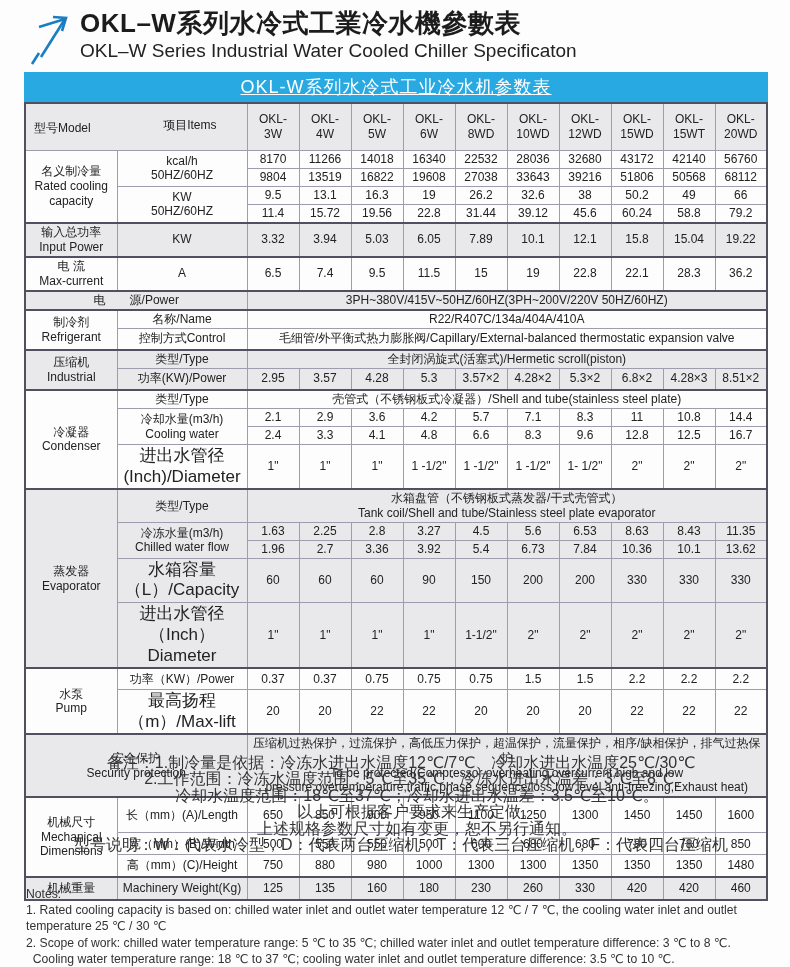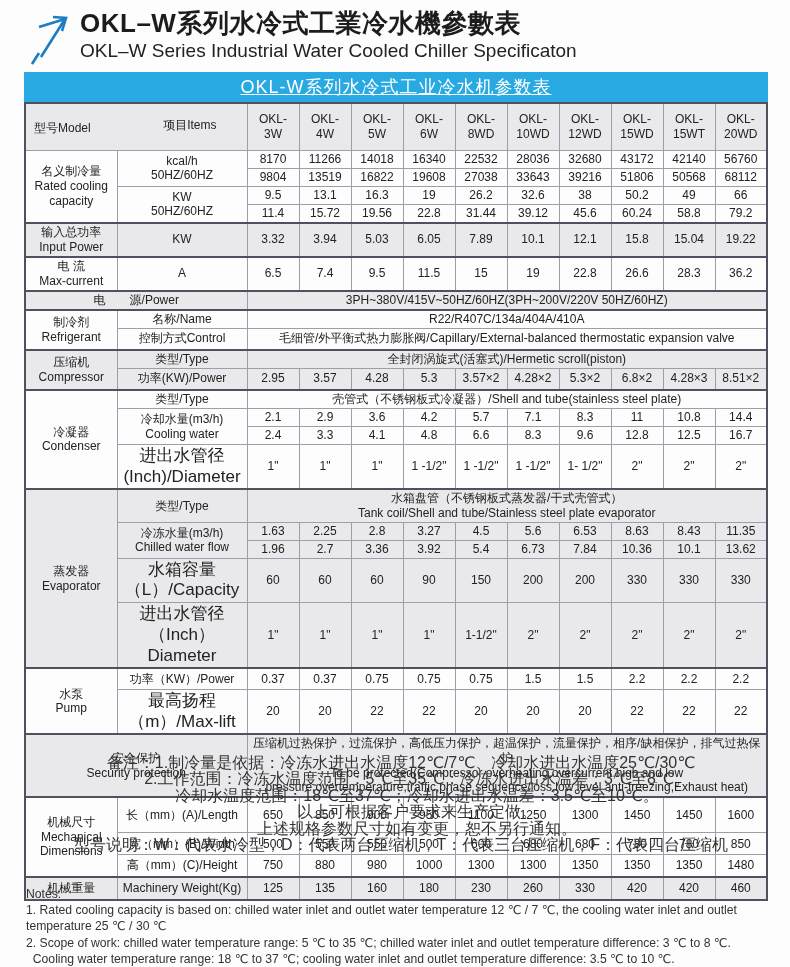--- a/index.html
+++ b/index.html
@@ -184,21 +184,21 @@
         <td>电 流
 Max-current</td>
         <td>A</td>
       <td>6.5</td>
           <td>7.4</td>
           <td>9.5</td>
           <td>11.5</td>
           <td>15</td>
           <td>19</td>
           <td>22.8</td>
-          <td>26.6</td>
+          <td>22.1</td>
           <td>28.3</td>
           <td>36.2</td>
         </tr>
 
       <tr class="sec g" style="height:19px">
         <td colspan="2">电　　源/Power</td>
         <td colspan="10">3PH~380V/415V~50HZ/60HZ(3PH~200V/220V  50HZ/60HZ)</td>
       </tr>
 
       <tr class="sec" style="height:19px">
@@ -207,21 +207,21 @@
         <td>名称/Name</td>
         <td colspan="10">R22/R407C/134a/404A/410A</td>
       </tr>
       <tr style="height:21px">
         <td>控制方式Control</td>
         <td colspan="10">毛细管/外平衡式热力膨胀阀/Capillary/External-balanced thermostatic expansion valve</td>
       </tr>
 
       <tr class="sec g" style="height:19px">
         <td rowspan="2">压缩机
-Compressor</td>
+Industrial</td>
         <td>类型/Type</td>
         <td colspan="10">全封闭涡旋式(活塞式)/Hermetic scroll(piston)</td>
       </tr>
       <tr class="g" style="height:21px">
         <td>功率(KW)/Power</td>
       <td>2.95</td>
           <td>3.57</td>
           <td>4.28</td>
           <td>5.3</td>
           <td>3.57×2</td>

